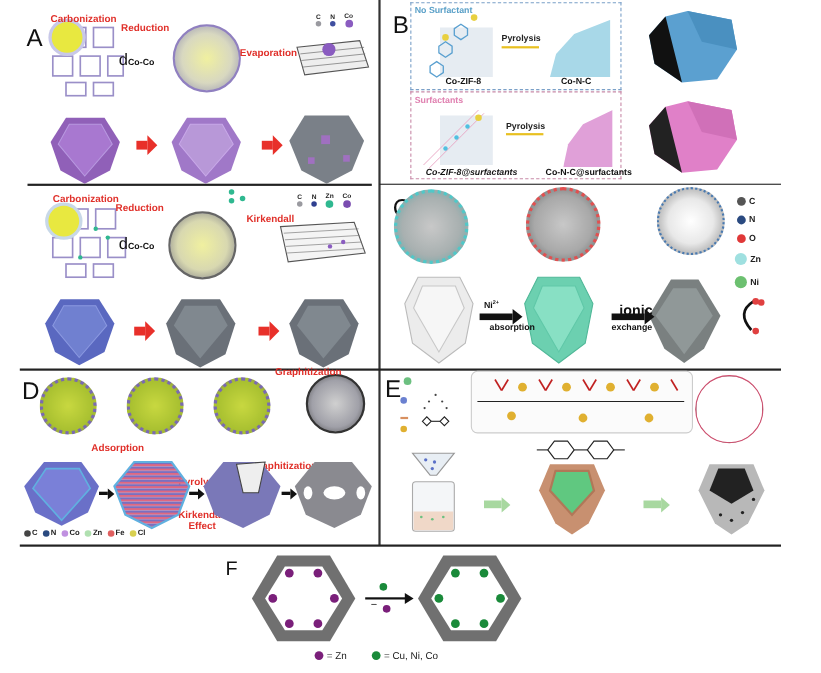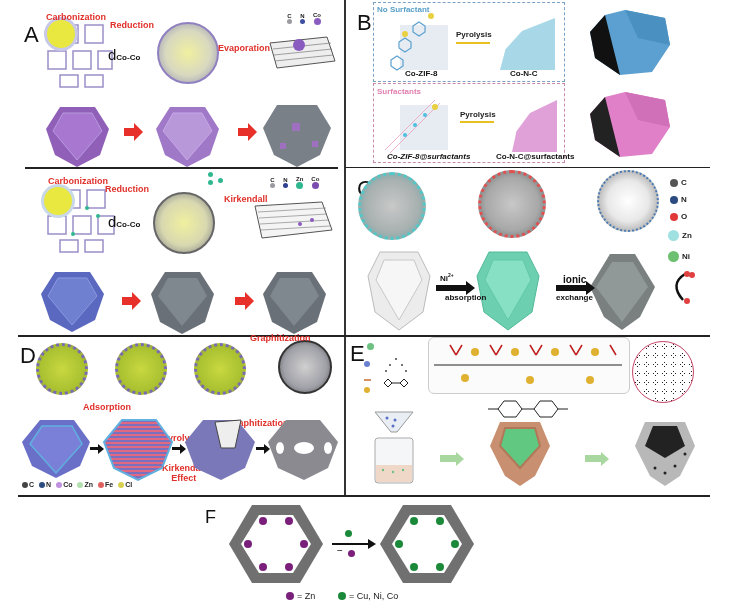--- a/index.html
+++ b/index.html
@@ -250,21 +250,21 @@
 
   <div class="abs" style="left:436px;top:285px;width:30px;height:6px;background:#111;"></div>
   <div class="abs" style="left:466px;top:281px;border-left:9px solid #111;border-top:7px solid transparent;border-bottom:7px solid transparent;"></div>
   <div class="abs" style="left:440px;top:272px;font-size:8px;font-weight:bold;color:#111;">
     <span>Ni</span><sup style="font-size:5px;">2+</sup>
   </div>
   <div class="abs" style="left:435px;top:293px;font-size:8px;font-weight:bold;color:#111;margin-left:10px;">absorption</div>
 
   <div class="abs" style="left:556px;top:285px;width:30px;height:6px;background:#111;"></div>
   <div class="abs" style="left:586px;top:281px;border-left:9px solid #111;border-top:7px solid transparent;border-bottom:7px solid transparent;"></div>
-  <div class="abs" style="left:563px;top:274px;font-size:10px;font-weight:bold;color:#111;">ionic</div>
+  <div class="abs" style="left:563px;top:274px;font-size:13px;font-weight:bold;color:#111;">ionic</div>
   <div class="abs" style="left:556px;top:293px;font-size:8px;font-weight:bold;color:#111;">exchange</div>
 
   <svg style="left:665px;top:270px;" width="30" height="35">
     <path d="M20,4 Q4,14 18,30" stroke="#111" stroke-width="2.5" fill="none"></path>
     <circle cx="22" cy="4" r="3" fill="#e04040"></circle>
       <circle cx="27" cy="5" r="3" fill="#e04040"></circle>
     <circle cx="22" cy="31" r="3" fill="#e04040"></circle>
   </svg>
 
   <div>

